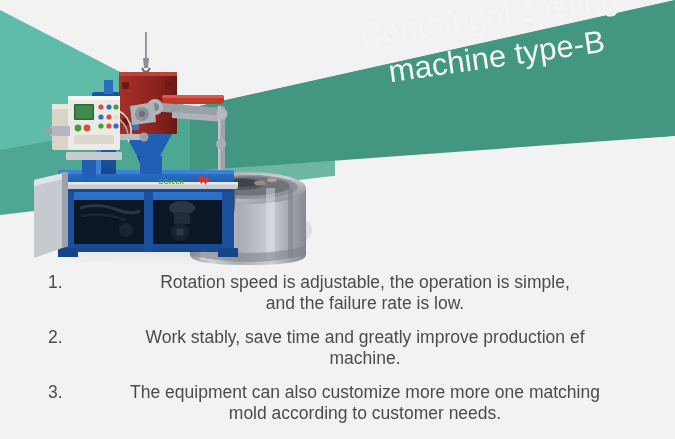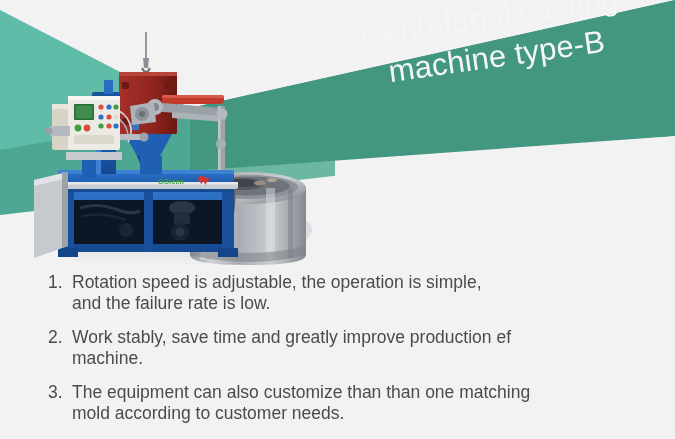--- a/index.html
+++ b/index.html
@@ -74,20 +74,21 @@
     line-height: 21px;
   }
   .feature-num {
     flex: 0 0 auto;
     width: 24px;
     color: #4b4b4b;
   }
   .feature-text {
     flex: 1 1 auto;
     white-space: pre-line;
+    text-align: center;
   }
 </style>
 </head>
 <body>
 
 <div id="banner">
 
   <svg class="bg-layer" viewBox="0 0 675 439" preserveAspectRatio="none">
     <rect x="0" y="0" width="675" height="439" fill="#f2f2f2"></rect>
 
@@ -314,19 +315,19 @@
     </div>
 
     <div class="feature-item">
       <span class="feature-num">2.</span>
       <span class="feature-text">Work stably, save time and greatly improve production ef
 machine.</span>
     </div>
 
     <div class="feature-item">
       <span class="feature-num">3.</span>
-      <span class="feature-text">The equipment can also customize than than one matching
+      <span class="feature-text">The equipment can also customize more more one matching
 mold according to customer needs.</span>
     </div>
 
   </div>
 
 </div>
 
 </body></html>

